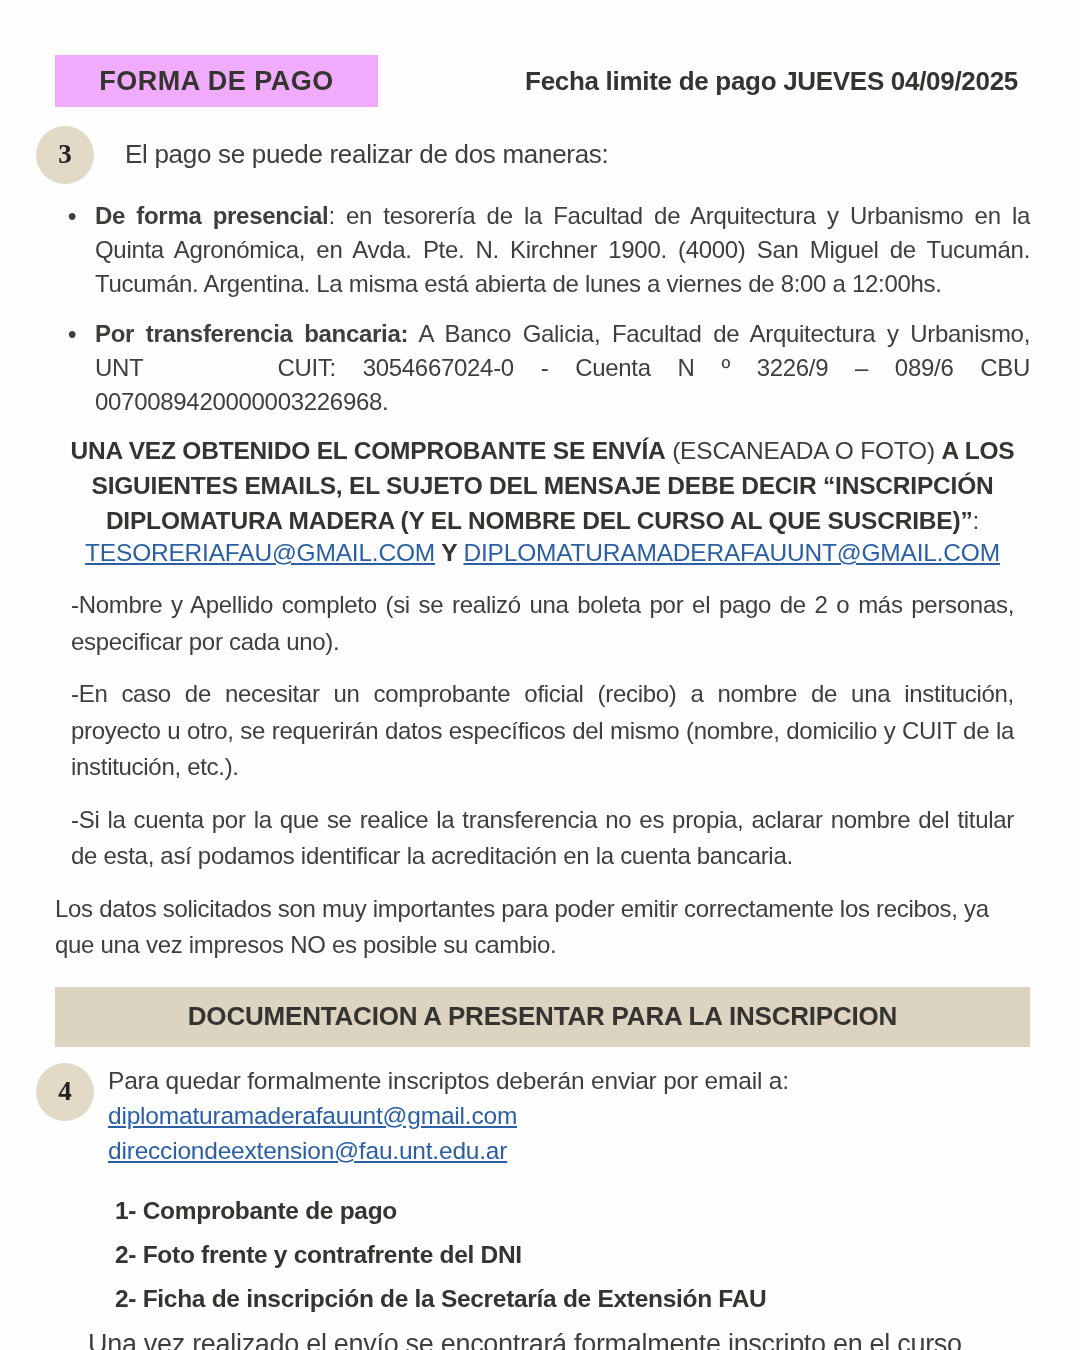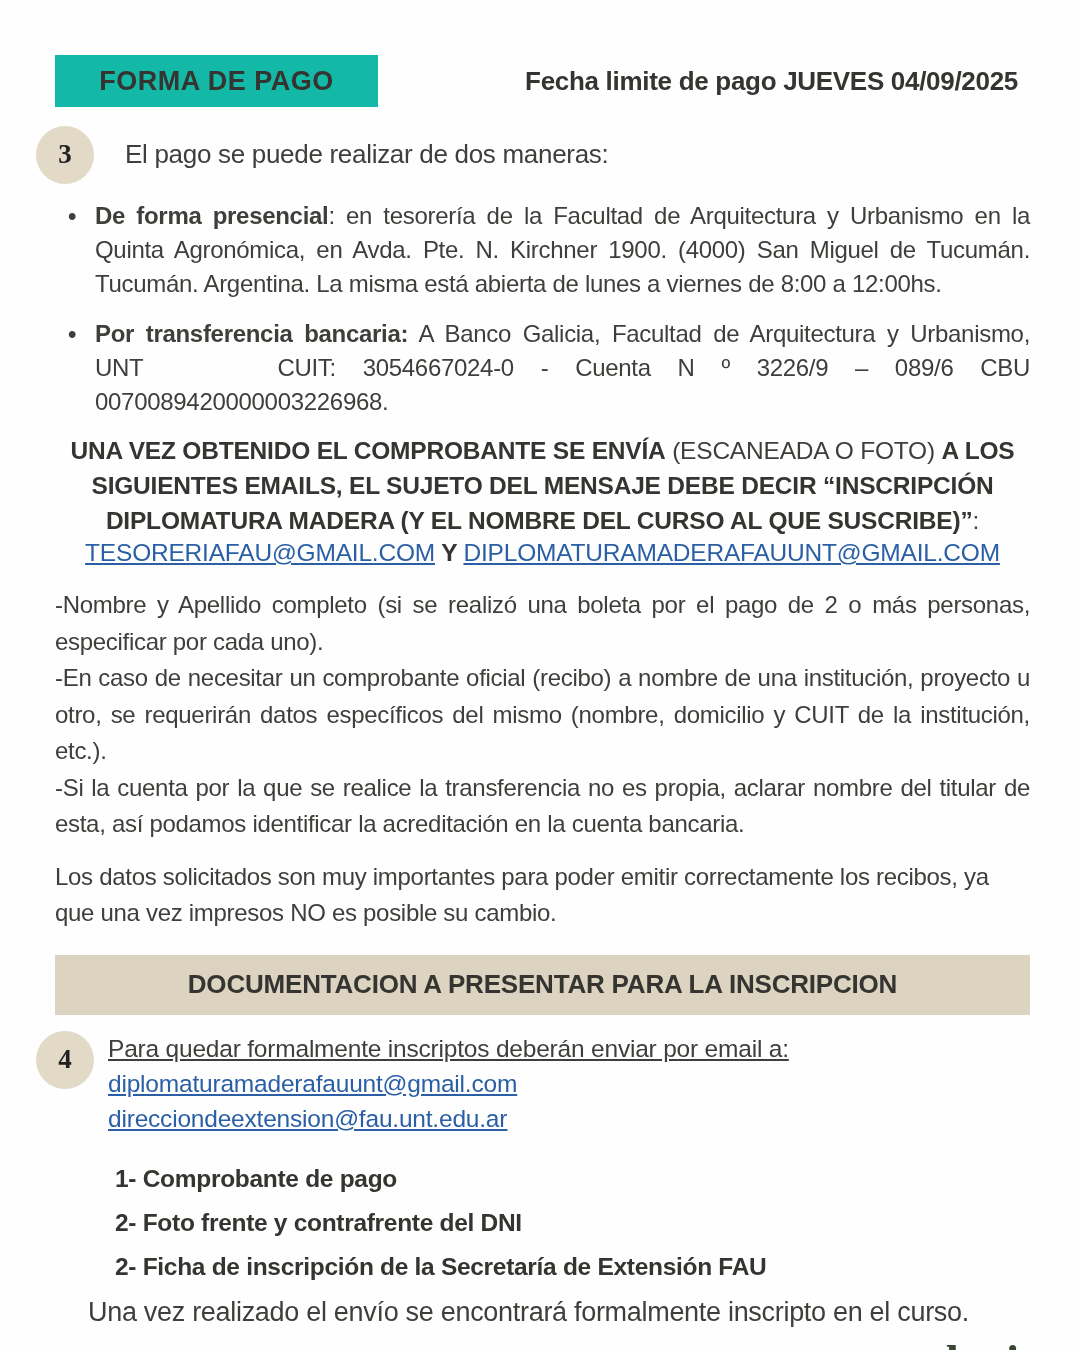--- a/index.html
+++ b/index.html
@@ -13,21 +13,21 @@
   .page {
     box-sizing: border-box;
     width: 1080px; height: 1350px;
     padding: 55px 50px 0 55px;
   }
   
   .top-row {
     display: flex; justify-content: space-between; align-items: center;
   }
   .title-box {
-    background: #14b8a6;
+    background: #f0abfc;
     width: 323px; height: 52px;
     display: flex; align-items: center; justify-content: center;
     font-weight: bold; font-size: 27px; letter-spacing: .5px;
     color: #353431;
   }
   .deadline {
     font-weight: bold; font-size: 26px; color: #353431;
     letter-spacing: -0.3px; padding-right: 12px;
   }
   
@@ -36,21 +36,21 @@
   .num-circle {
     flex: 0 0 58px; width: 58px; height: 58px; border-radius: 50%;
     background: #e2d9c7;
     display: flex; align-items: center; justify-content: center;
     font-family: "Liberation Serif", serif; font-weight: bold;
     font-size: 27px; color: #222;
     margin-left: -19px;
   }
   .step-content { margin-left: 14px; }
   .intro-line { margin: 17px; font-size: 26px; letter-spacing: -0.3px; }
-  .s4 .step-content { padding-top: 2px; text-decoration: underline; }
+  .s4 .step-content { padding-top: 2px; }
   .s4 .num-circle { margin-top: 2px; }
   
   ul.bullets { list-style: none; margin: 12px 0 0 0; padding: 0; }
   ul.bullets li {
     position: relative;
     margin-left: 40px; margin-right: 0;
     padding-left: 0;
     font-size: 24px; line-height: 34px; letter-spacing: -0.3px;
     text-align: justify;
   }
@@ -71,21 +71,21 @@
   
   a.link { color: #2a5fa6; text-decoration: underline; cursor: pointer; }
   .emails-caps {
     margin: 1px 0 0; text-align: center;
     font-size: 24.5px; letter-spacing: -0.2px;
   }
   .emails-caps .sep { font-weight: bold; color: #353431; }
   
   .details { margin-top: 20px; }
   .details p {
-    margin: 0; font-size: 24px; line-height: 36.5px;
+    margin: 16px; font-size: 24px; line-height: 36.5px;
     letter-spacing: -0.3px; text-align: justify;
   }
   .warning {
     margin: 16px 0 0; font-size: 24px; line-height: 36.5px;
     letter-spacing: -0.3px;
   }
   
   .banner {
     margin-top: 23px; height: 60px; background: #dcd3c1;
     display: flex; align-items: center; justify-content: center;

